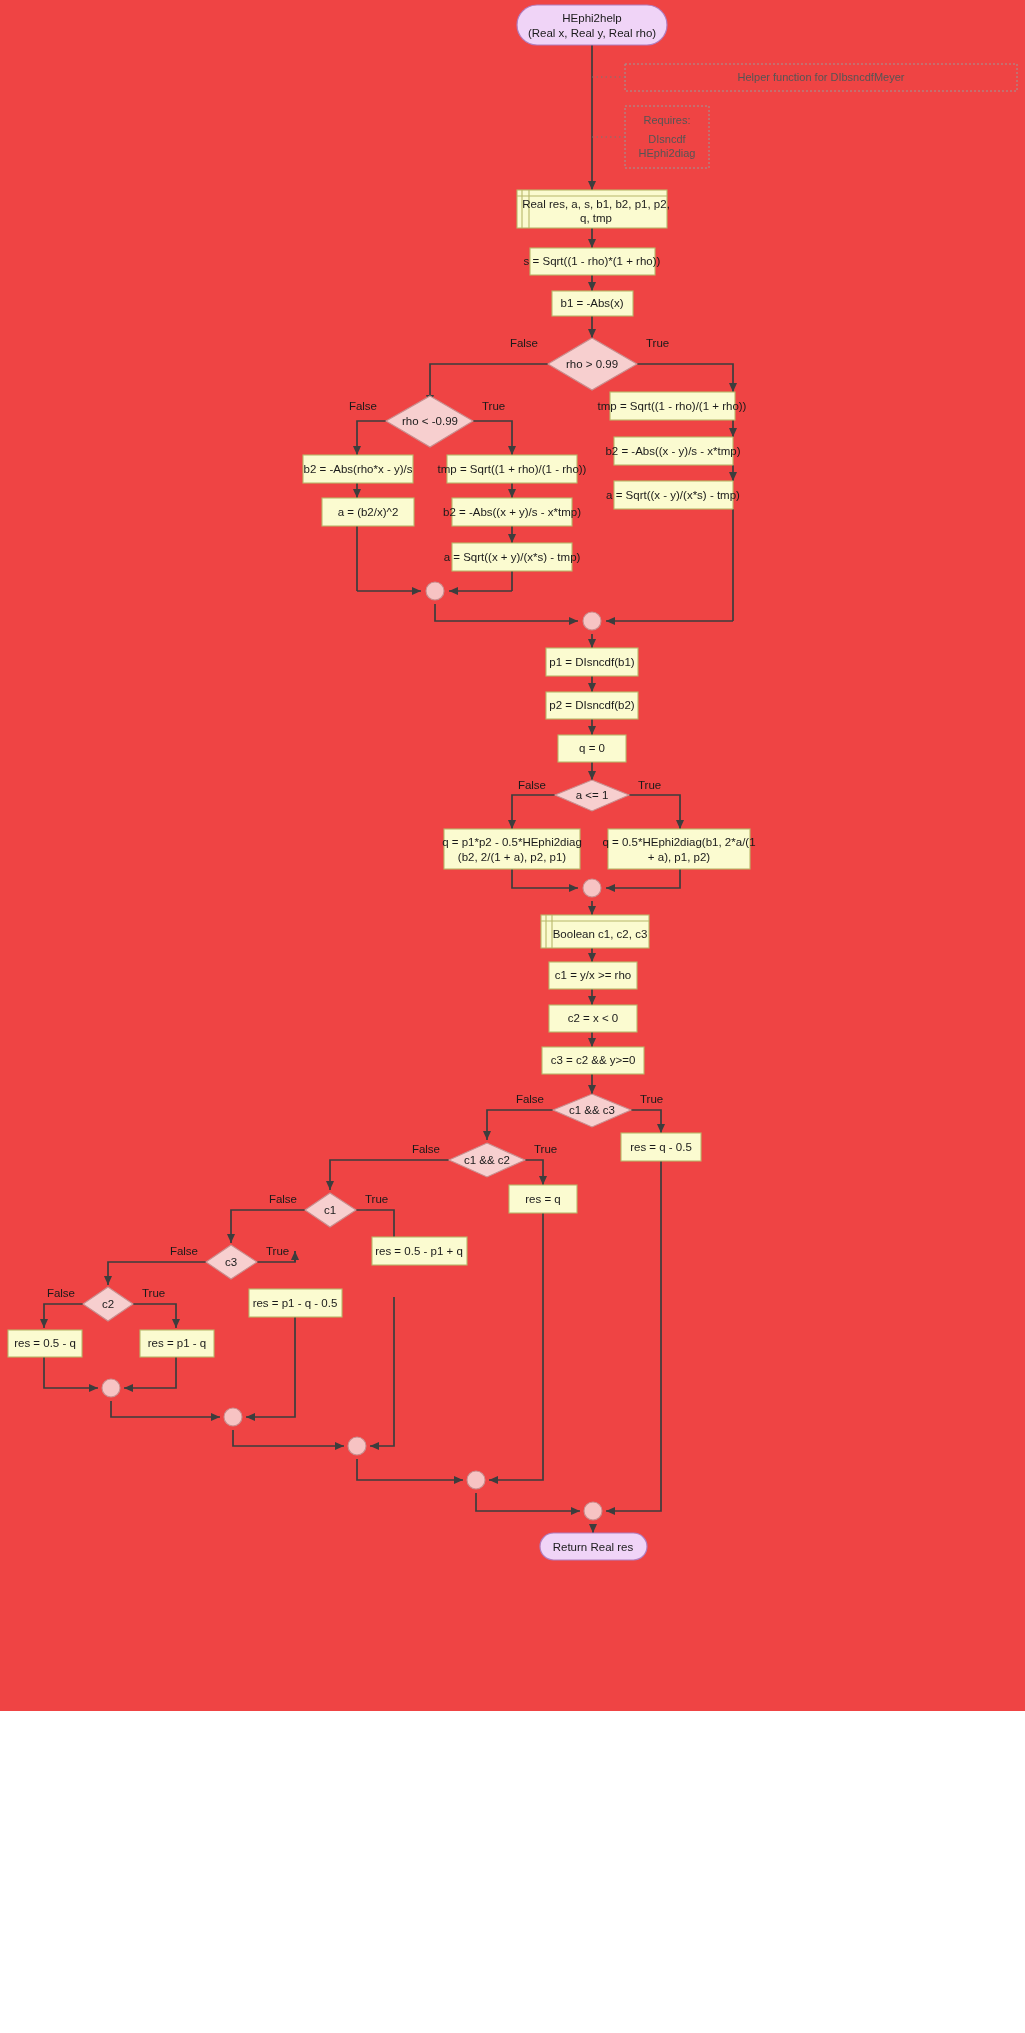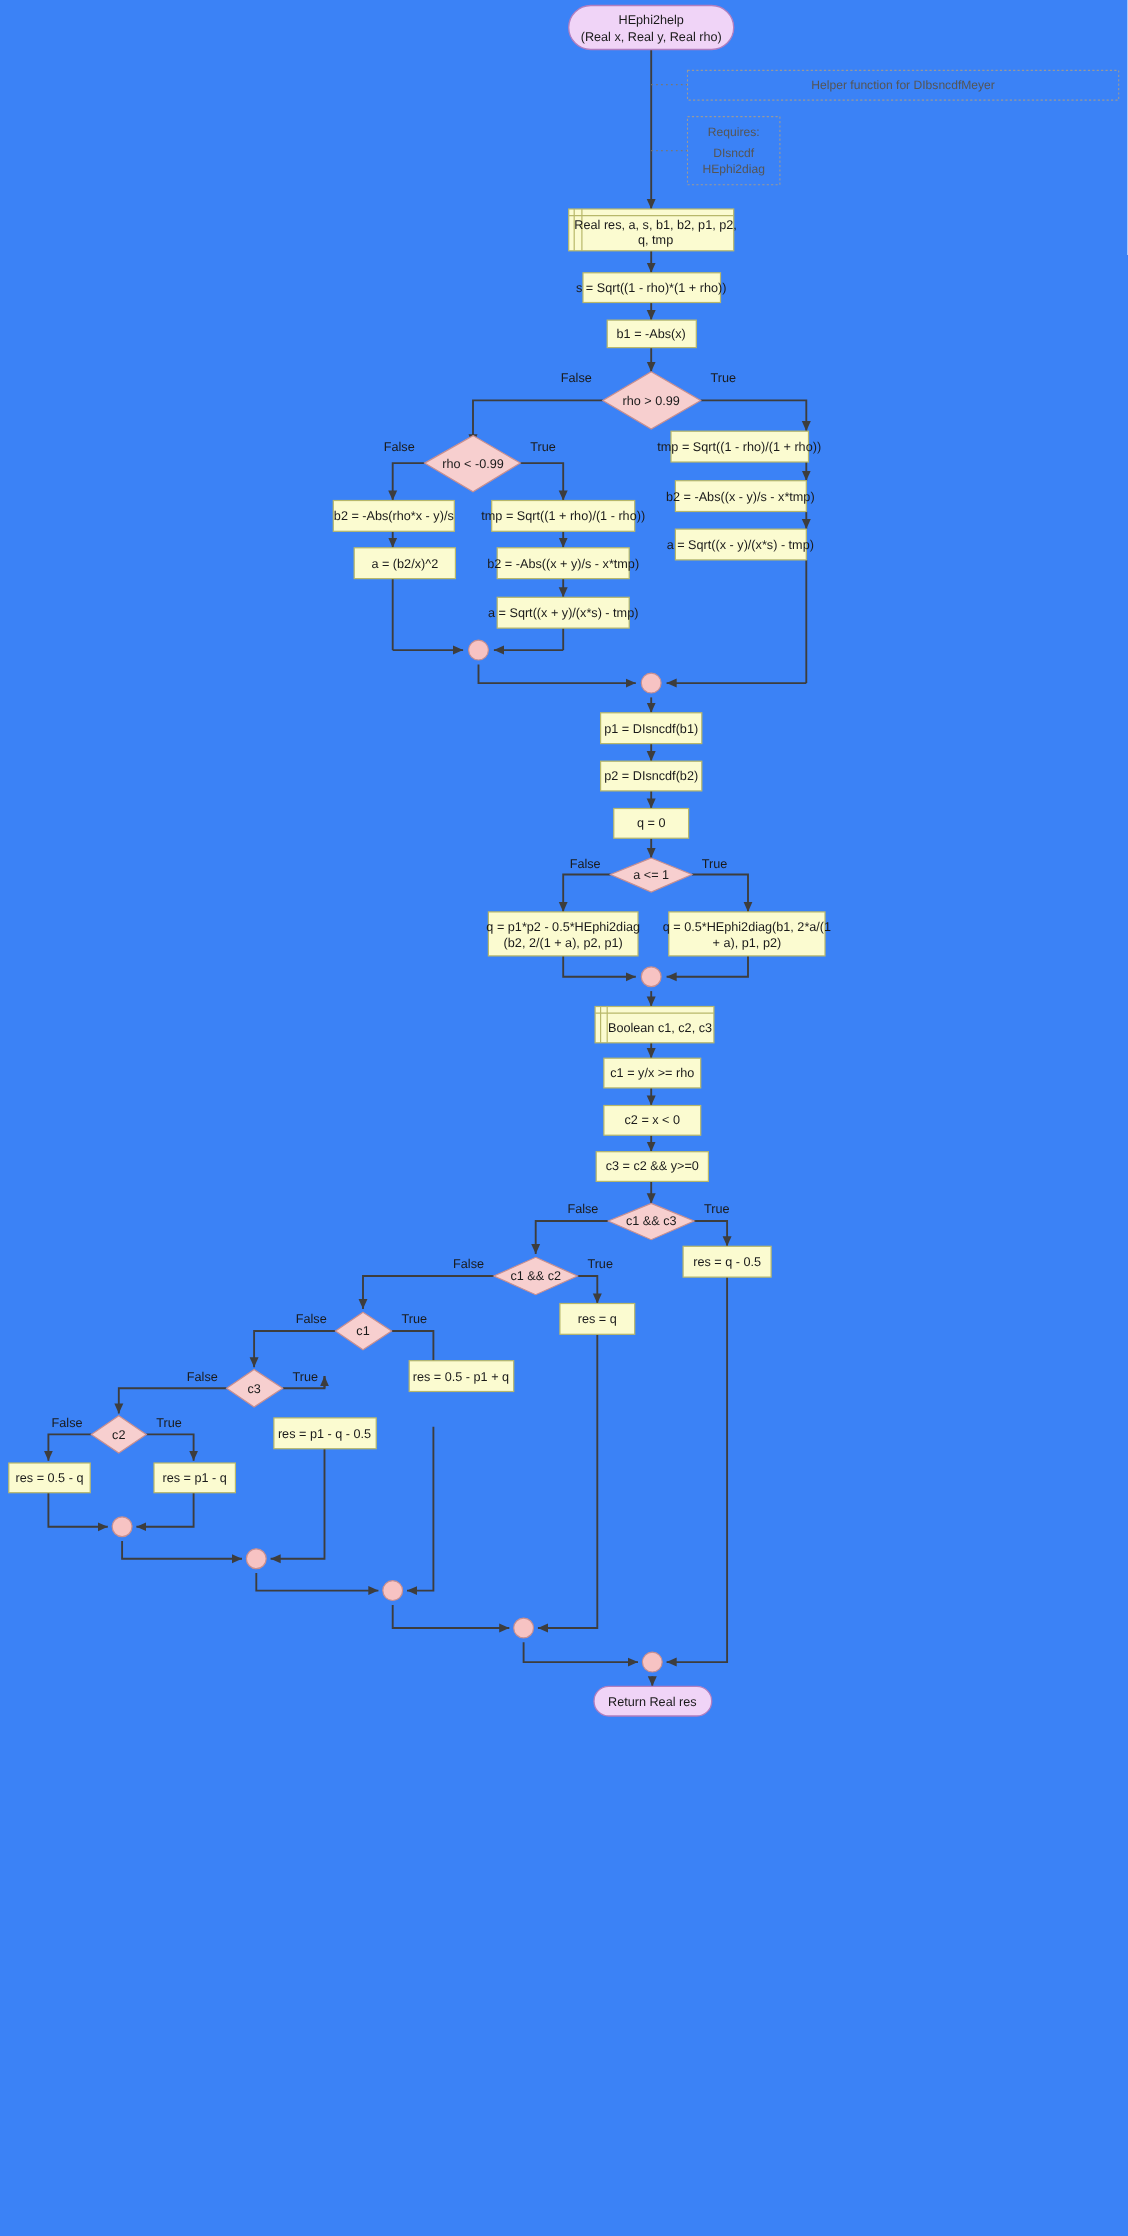--- a/index.html
+++ b/index.html
@@ -1,17 +1,17 @@
 <!DOCTYPE html>
 <html><head>
 <meta charset="utf-8">
 <style>
   html,body{margin:0;padding:0;background:#ffffff;}
   body{font-family:"Liberation Sans",sans-serif;}
-  #stage{position:relative;width:1025px;height:2033px;background:#3b82f6;overflow:hidden;}
+  #stage{position:relative;width:1025px;height:1711px;background:#ef4444;overflow:hidden;}
   svg{position:absolute;left:0;top:0;width:1025px;height:2033px;}
   text{font-family:"Liberation Sans",sans-serif;fill:#1a1a1a;}
   .lbl{font-size:11.5px;fill:#1a1a1a;}
   .bt{font-size:11.5px;}
   .term{fill:#f0d4f7;stroke:#b07ec0;stroke-width:1.2;}
   .proc{fill:#fbfbd0;stroke:#b8b86a;stroke-width:1.1;}
   .dec{fill:#f7cfcf;stroke:#c98f8f;stroke-width:1.1;}
   .merge{fill:#f7c3c3;stroke:#c98f8f;stroke-width:1.1;}
   .note{fill:none;stroke:#999;stroke-width:1;stroke-dasharray:2 2;}
   .notetxt{font-size:11px;fill:#555;}

